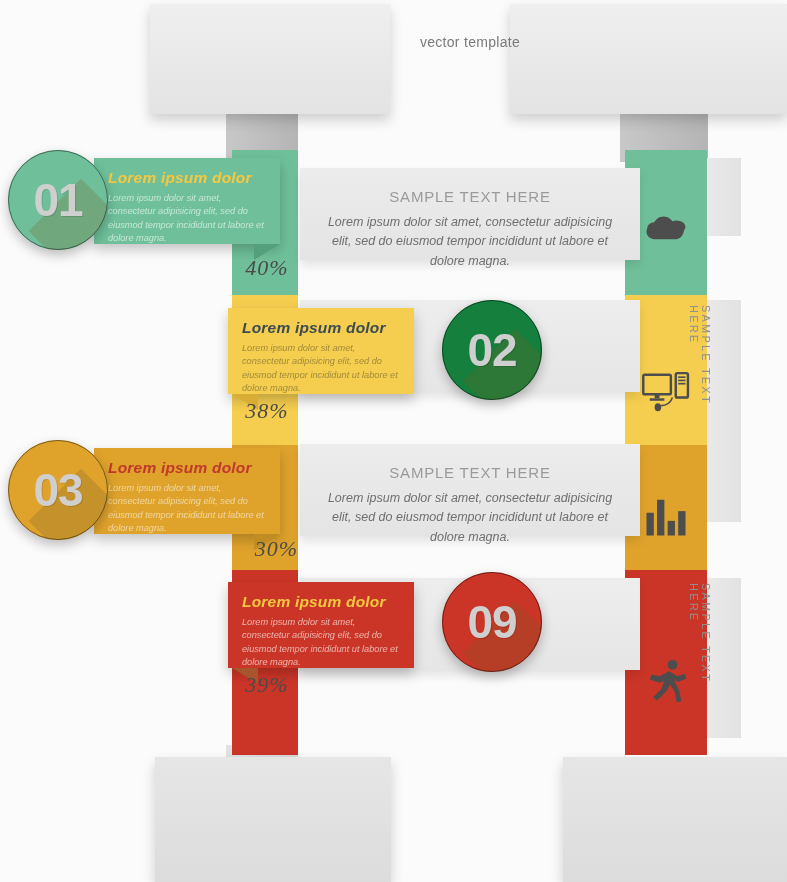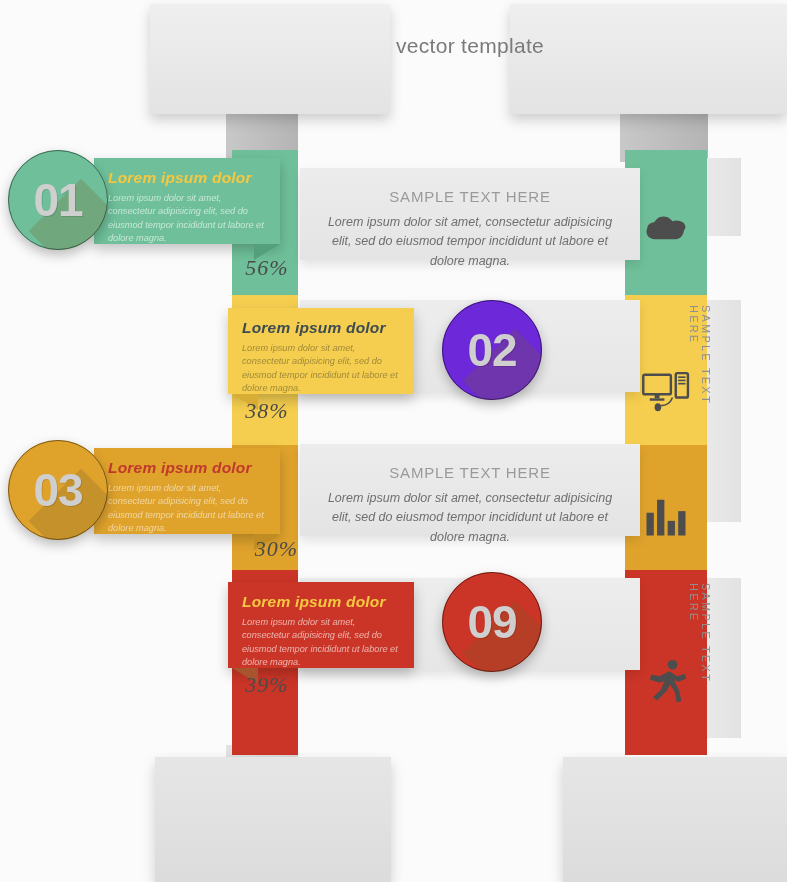--- a/index.html
+++ b/index.html
@@ -17,21 +17,21 @@
   .plaque.tl{left:150px;top:4px;width:240px;height:110px;}
   .plaque.tr{left:510px;top:4px;width:277px;height:110px;}
   .plaque.bl{left:155px;top:757px;width:236px;height:125px;
              background:linear-gradient(180deg,#e6e6e6 0%,#dcdcdc 100%);}
   .plaque.br{left:563px;top:757px;width:224px;height:125px;
              background:linear-gradient(180deg,#e6e6e6 0%,#dcdcdc 100%);}
 
   .title-wrap{position:absolute;left:190px;top:22px;width:560px;text-align:center;}
   .main-title{font-size:19px;letter-spacing:.6px;color:#595959;
               font-family:"Liberation Sans", sans-serif;font-weight:400;}
-  .sub-title{font-size:21px;color:#7a7a7a;margin-top:12px;letter-spacing:.3px;}
+  .sub-title{font-size:14px;color:#7a7a7a;margin-top:12px;letter-spacing:.3px;}
 
   
   .grey-col{position:absolute;background:linear-gradient(90deg,#c8c8c8,#b4b4b4);}
   .grey-col.l{left:226px;top:110px;width:72px;height:52px;}
   .grey-col.r{left:620px;top:110px;width:88px;height:52px;}
   .grey-col.lb{left:226px;top:745px;width:72px;height:26px;opacity:.5;}
 
   
   .row-card{position:absolute;left:300px;width:340px;
             background:linear-gradient(180deg,#ececec 0%,#e4e4e4 100%);
@@ -118,21 +118,21 @@
     <div class="b-body">Lorem ipsum dolor sit amet, consectetur adipisicing elit, sed do eiusmod tempor incididunt ut labore et dolore magna.</div>
   </div>
   <div class="tail" style="left:254px;top:244px;border-left:26px solid #55a07c;border-bottom:16px solid transparent;"></div>
 
   <div class="ncircle" style="left:8px;top:150px;background:#6fc09a;">
     <div class="shade"></div>
     <div class="num">01</div>
   </div>
   <div class="ring" style="left:8px;top:150px;width:98px;height:98px;"></div>
 
-  <div class="pct" style="top:255px;">56%</div>
+  <div class="pct" style="top:255px;">40%</div>
 
   <div class="vband" style="top:295px;height:150px;background:#f5ce4f;"></div>
   <div class="rband" style="top:295px;height:150px;background:#f5ce4f;"></div>
 
   <div class="row-card" style="top:300px;height:92px;background:linear-gradient(180deg,#ededed,#e6e6e6);"></div>
 
   <div class="vlabel-card" style="top:300px;height:145px;"></div>
   <div class="vlabel" style="top:305px;">SAMPLE TEXT HERE</div>
 
   <div class="icon" style="top:365px;">
@@ -148,21 +148,21 @@
       <path d="M26 50 q10 0 14-10" fill="none" stroke="#4d4d4d" stroke-width="2"></path>
     </svg>
   </div>
 
   <div class="banner" style="left:228px;top:308px;width:186px;background:#f5ce4f;padding:0 14px;box-sizing:border-box;">
     <div class="b-title" style="color:#3d4b52;">Lorem ipsum dolor</div>
     <div class="b-body" style="color:rgba(90,80,40,.55);">Lorem ipsum dolor sit amet, consectetur adipisicing elit, sed do eiusmod tempor incididunt ut labore et dolore magna.</div>
   </div>
   <div class="tail" style="left:232px;top:394px;border-right:26px solid #d9ad33;border-bottom:16px solid transparent;"></div>
 
-  <div class="ncircle" style="left:442px;top:300px;background:#6d28d9;">
+  <div class="ncircle" style="left:442px;top:300px;background:#15803d;">
     <div class="shade"></div>
     <div class="num">02</div>
   </div>
   <div class="ring" style="left:442px;top:300px;width:98px;height:98px;"></div>
 
   <div class="pct" style="top:398px;">38%</div>
 
   <div class="vband" style="top:445px;height:125px;background:#dfa32c;"></div>
   <div class="rband" style="top:445px;height:125px;background:#dfa32c;"></div>
 

